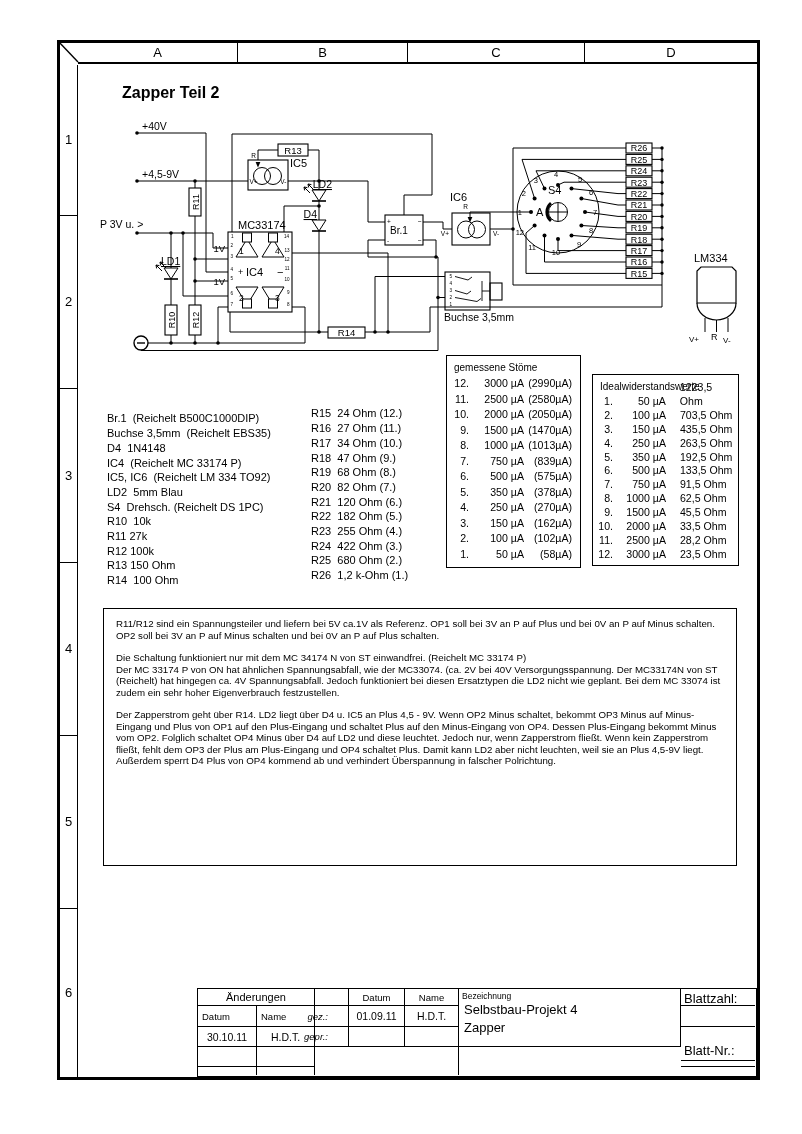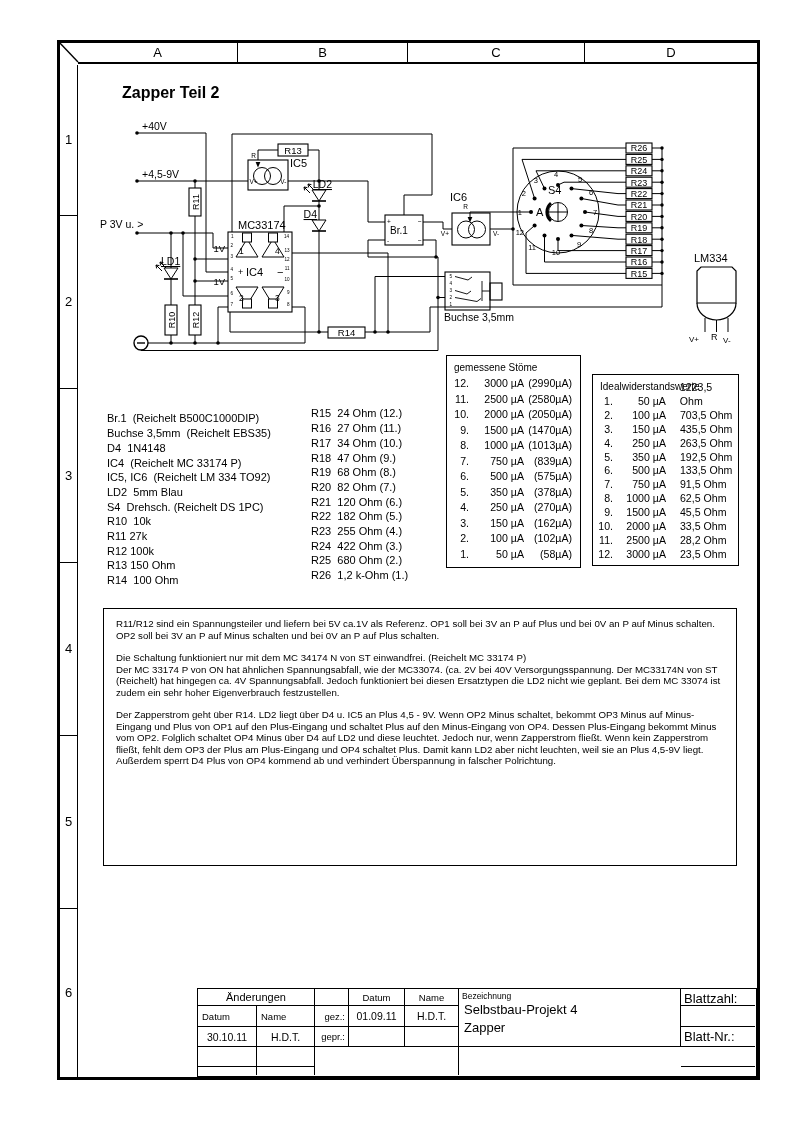--- a/index.html
+++ b/index.html
@@ -42,21 +42,21 @@
   #notes{left:103px;top:608px;width:634px;height:258px;border:1.2px solid #000;box-sizing:border-box;padding:9px 12px;}
   #notes p{margin:0 0 11px 0;font-size:9.7px;line-height:11.5px;white-space:pre-line;width:606px;}
   
   #titleblock{left:197px;top:988px;width:560px;height:89px;border:1.8px solid #000;box-sizing:border-box;}
   .tb{position:absolute;box-sizing:border-box;font-size:10.5px;display:flex;align-items:center;}
   .tb.br{border-right:1.1px solid #000;}
   .tb.bb{border-bottom:1.1px solid #000;}
   .tb.center{justify-content:center;}
   .tb.small{font-size:9.5px;}
   .tb.corner{font-size:13px;align-items:flex-start;padding:2px 0 0 3px;}
-  .tb.right{justify-content:flex-end;padding-right:3px;}
+  .tb.right{justify-content:flex-end;padding-right:20px;font-style:italic;}
   .tb.padl{padding-left:4px;}
 </style>
 </head>
 <body>
 
 <div class="abs" id="outer-border"></div>
 <svg class="abs" style="left:57px;top:40px" width="22" height="23">
   <line x1="1" y1="1" x2="21" y2="22" stroke="#000" stroke-width="1.4"></line>
 </svg>
 
@@ -506,16 +506,16 @@
   <div class="tb br" style="left:117px;top:58px;width:144px;height:28px"></div>
 
   <div class="tb br bb" style="left:261px;top:0;width:222px;height:58px">
     <span class="abs" style="left:3px;top:2px;font-size:8.5px">Bezeichnung</span>
     <span class="abs" style="left:5px;top:13px;font-size:13px">Selbstbau-Projekt 4</span>
     <span class="abs" style="left:5px;top:31px;font-size:13px">Zapper</span>
   </div>
 
   <div class="tb bb corner" style="left:483px;top:0;width:74px;height:17px">Blattzahl:</div>
   <div class="tb bb" style="left:483px;top:17px;width:74px;height:21px"></div>
-  <div class="tb bb corner" style="left:483px;top:38px;width:74px;height:20px">Blatt-Nr.:</div>
+  <div class="tb bb corner" style="left:483px;top:52px;width:74px;height:20px">Blatt-Nr.:</div>
   <div class="tb bb" style="left:483px;top:58px;width:74px;height:20px"></div>
   <div class="tb" style="left:483px;top:78px;width:74px;height:8px"></div>
 </div>
 
 </body></html>

